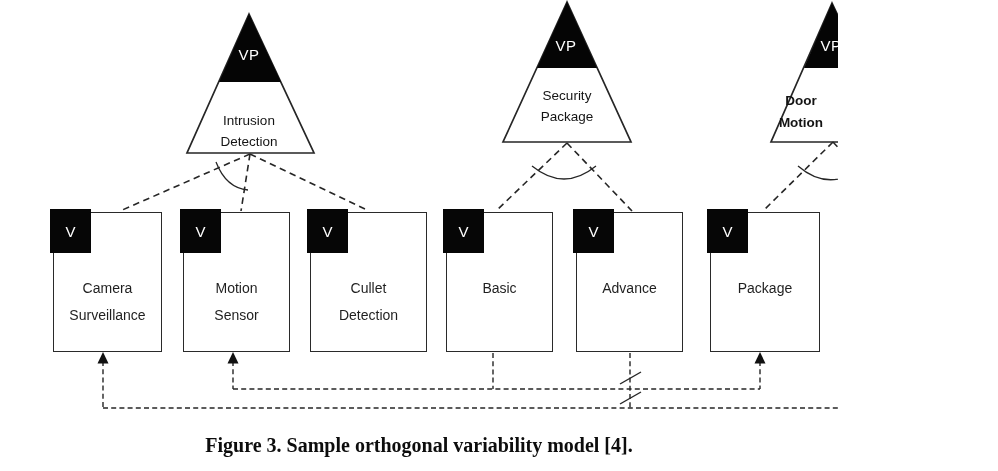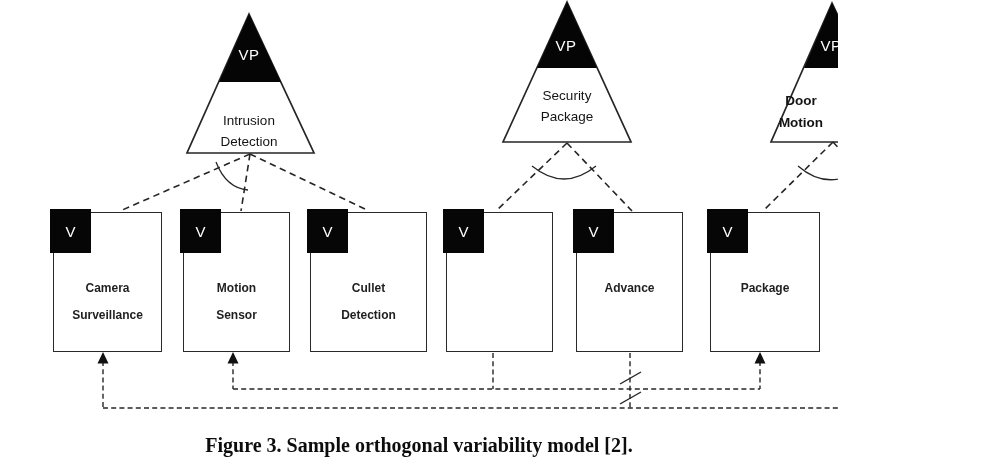--- a/index.html
+++ b/index.html
@@ -13,21 +13,21 @@
     position:absolute;top:212px;height:140px;background:#ffffff;
     border:1.7px solid #2a2a2a;box-sizing:border-box;
   }
   .vtab{
     position:absolute;left:-4px;top:-4px;width:41px;height:44px;background:#060606;
     color:#ffffff;display:flex;align-items:center;justify-content:center;
     font-size:15px;line-height:1;
   }
   .vlabel{
     position:absolute;left:0;right:0;top:62px;text-align:center;
-    font-size:12px;line-height:27px;color:#1f1f1f;white-space:nowrap;font-weight:bold;
+    font-size:14px;line-height:27px;color:#1f1f1f;white-space:nowrap;
   }
   
   .vp-tag{
     position:absolute;width:60px;text-align:center;color:#ffffff;
     font-size:15px;letter-spacing:0.5px;
   }
   .tri-name{position:absolute;text-align:center;color:#141414;font-size:13.5px;white-space:nowrap;}
   .tri-name-1{left:189px;top:110px;width:120px;line-height:21px;}
   .tri-name-2{left:506px;top:86px;width:122px;line-height:20.5px;}
   .tri-name-3{left:740px;top:90px;width:122px;line-height:22px;font-weight:bold;}
@@ -127,20 +127,24 @@
   <div class="vbox" style="left:310px;width:117px;">
     <div class="vtab">V</div>
     <div class="vlabel">
       <div>Cullet</div>
       <div>Detection</div>
     </div>
   </div>
 
   <div class="vbox" style="left:446px;width:107px;">
     <div class="vtab">V</div>
+    <div class="vlabel">
+      <div>Basic</div>
+      <div></div>
+    </div>
   </div>
 
   <div class="vbox" style="left:576px;width:107px;">
     <div class="vtab">V</div>
     <div class="vlabel">
       <div>Advance</div>
       <div></div>
     </div>
   </div>
 
@@ -151,15 +155,15 @@
       <div></div>
     </div>
   </div>
 
   <div class="vbox" style="left:842px;width:110px;">
     <div class="vtab">V</div>
     <div class="vlabel">
     </div>
   </div>
 
-  <div class="caption">Figure 3. Sample orthogonal variability model [2].</div>
+  <div class="caption">Figure 3. Sample orthogonal variability model [4].</div>
 
 </div>
 
 </body></html>

